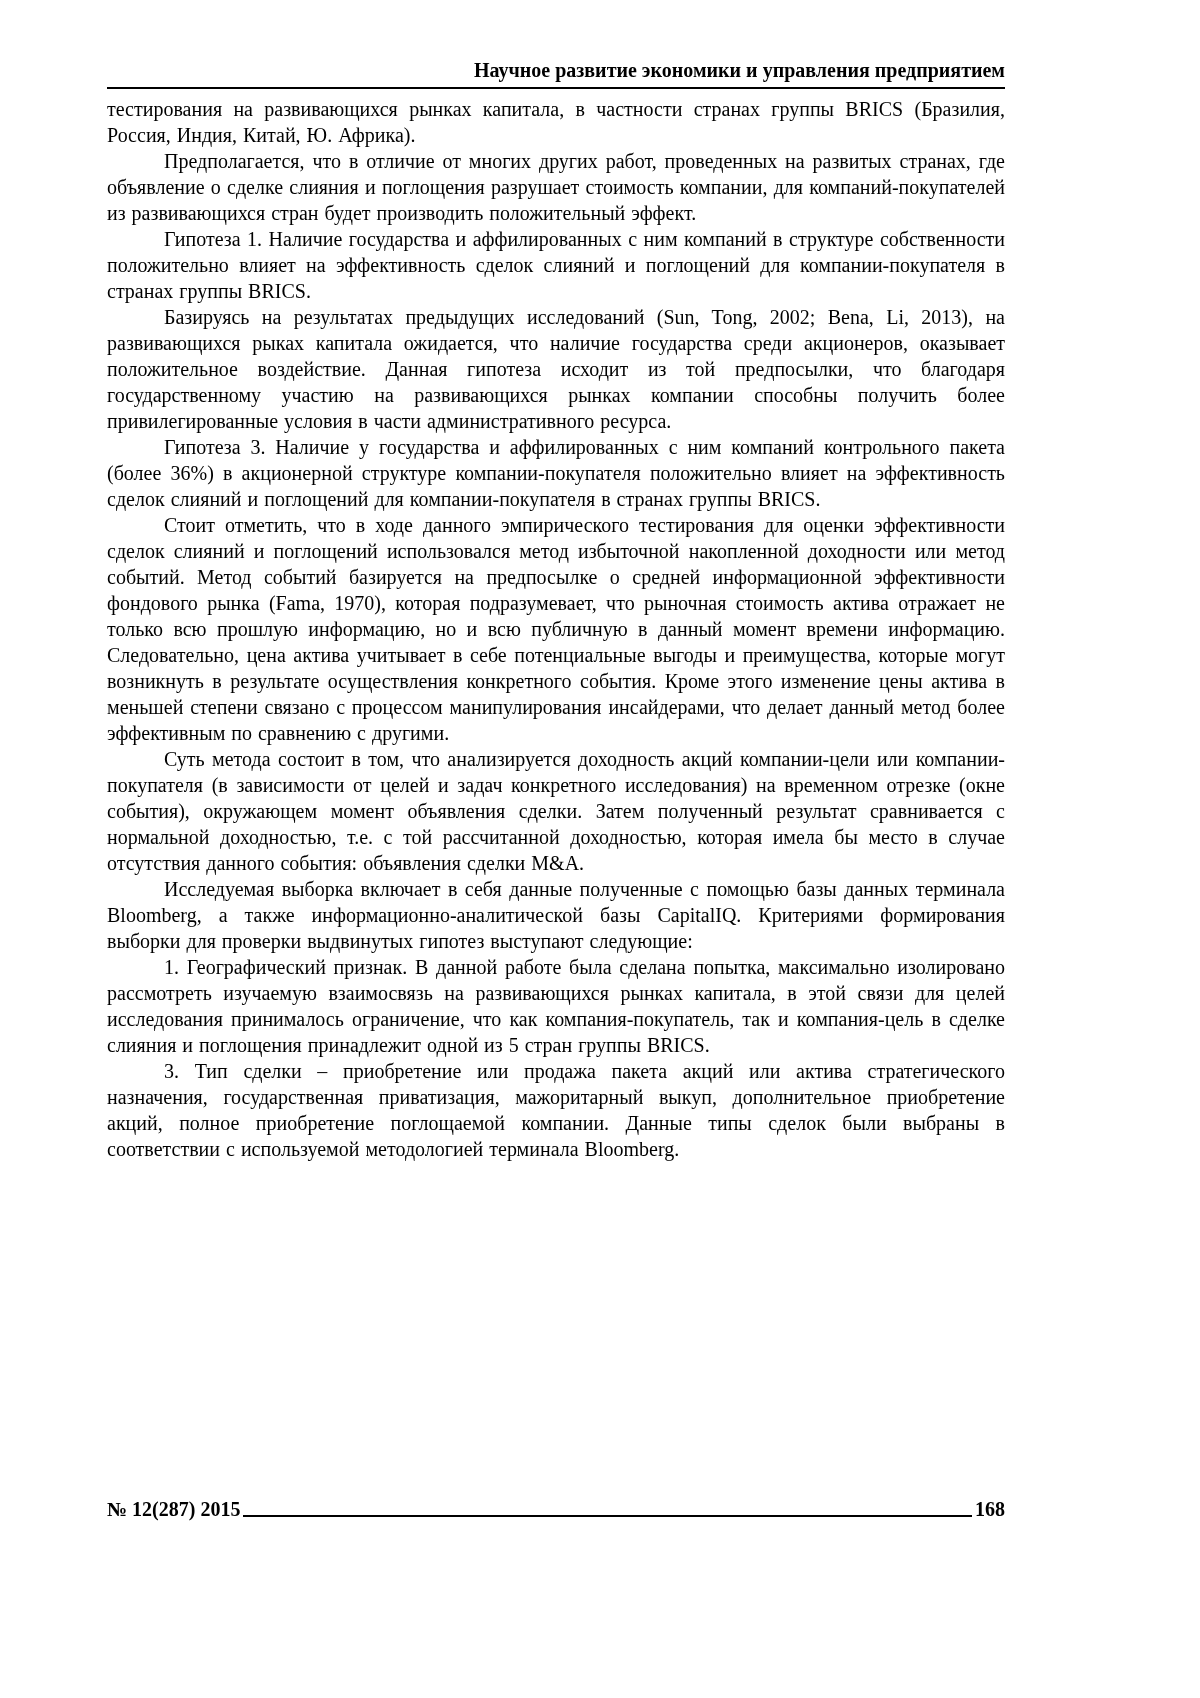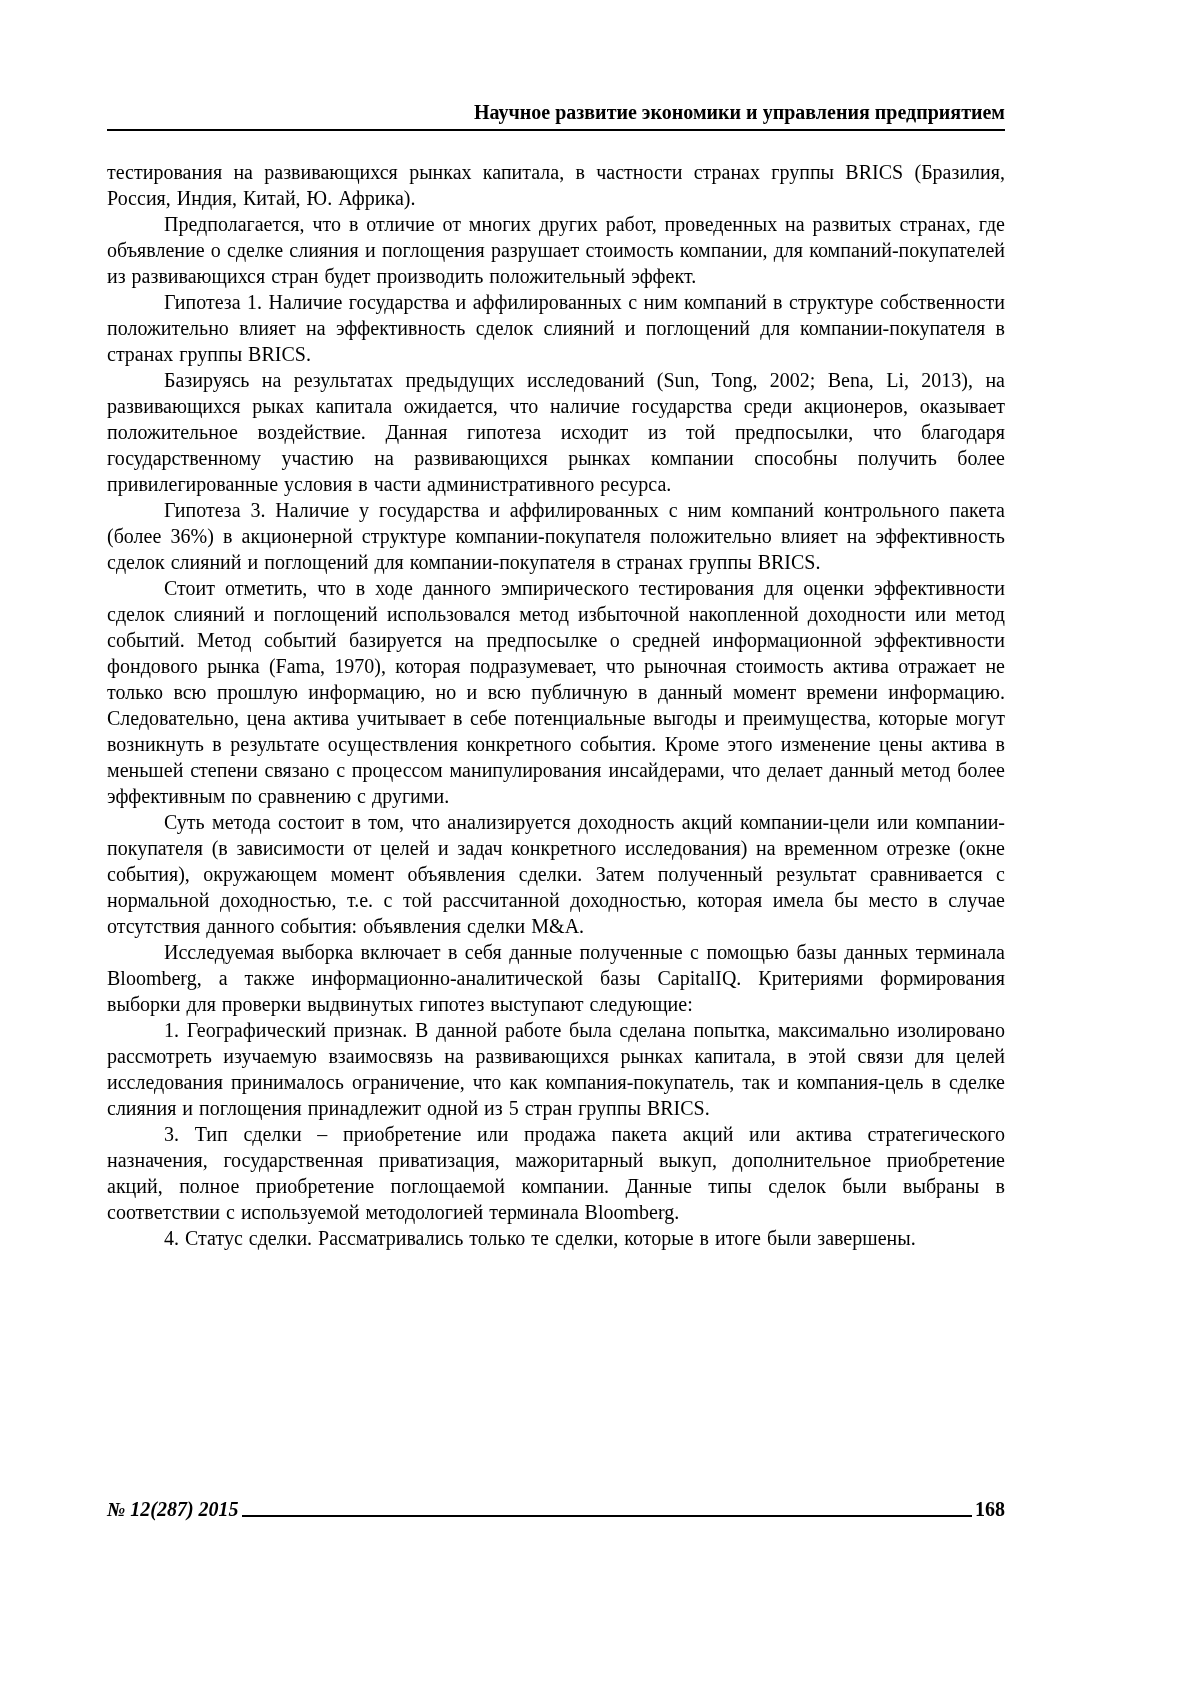--- a/index.html
+++ b/index.html
@@ -23,24 +23,23 @@
     top: 58px;
     width: 898px;
   }
   .running-head {
     text-align: right;
     font-weight: bold;
     font-size: 20px;
     line-height: 24px;
     padding-bottom: 5px;
     border-bottom: 2.5px solid #000000;
-    margin-top: 42px;
   }
   .body-text {
-    margin-top: 28px;
+    margin-top: 7px;
   }
   .body-text p {
     margin: 0;
     font-size: 20px;
     line-height: 26px;
     text-align: justify;
     text-indent: 57px;
     word-spacing: 1px;
   }
   .body-text p.no-indent {
@@ -50,21 +49,20 @@
     position: absolute;
     left: 107px;
     width: 898px;
     top: 1498px;
     display: flex;
     align-items: flex-end;
     font-size: 20px;
     font-weight: bold;
   }
   .footer .issue {
-    font-style: italic;
     white-space: nowrap;
     padding-right: 3px;
   }
   .footer .rule {
     flex: 1;
     border-bottom: 2.5px solid #000000;
     margin-bottom: 4px;
   }
   .footer .pageno {
     white-space: nowrap;
@@ -84,21 +82,20 @@
       <p class="no-indent">тестирования на развивающихся рынках капитала, в частности странах группы BRICS (Бразилия, Россия, Индия, Китай, Ю. Африка).</p>
       <p>Предполагается, что в отличие от многих других работ, проведенных на развитых странах, где объявление о сделке слияния и поглощения разрушает стоимость компании, для компаний-покупателей из развивающихся стран будет производить положительный эффект.</p>
       <p>Гипотеза 1. Наличие государства и аффилированных с ним компаний в структуре собственности положительно влияет на эффективность сделок слияний и поглощений для компании-покупателя в странах группы BRICS.</p>
       <p>Базируясь на результатах предыдущих исследований (Sun, Tong, 2002; Bena, Li, 2013), на развивающихся рыках капитала ожидается, что наличие государства среди акционеров, оказывает положительное воздействие. Данная гипотеза исходит из той предпосылки, что благодаря государственному участию на развивающихся рынках компании способны получить более привилегированные условия в части административного ресурса.</p>
       <p>Гипотеза 3. Наличие у государства и аффилированных с ним компаний контрольного пакета (более 36%) в акционерной структуре компании-покупателя положительно влияет на эффективность сделок слияний и поглощений для компании-покупателя в странах группы BRICS.</p>
       <p>Стоит отметить, что в ходе данного эмпирического тестирования для оценки эффективности сделок слияний и поглощений использовался метод избыточной накопленной доходности или метод событий. Метод событий базируется на предпосылке о средней информационной эффективности фондового рынка (Fama, 1970), которая подразумевает, что рыночная стоимость актива отражает не только всю прошлую информацию, но и всю публичную в данный момент времени информацию. Следовательно, цена актива учитывает в себе потенциальные выгоды и преимущества, которые могут возникнуть в результате осуществления конкретного события. Кроме этого изменение цены актива в меньшей степени связано с процессом манипулирования инсайдерами, что делает данный метод более эффективным по сравнению с другими.</p>
       <p>Суть метода состоит в том, что анализируется доходность акций компании-цели или компании-покупателя (в зависимости от целей и задач конкретного исследования) на временном отрезке (окне события), окружающем момент объявления сделки. Затем полученный результат сравнивается с нормальной доходностью, т.е. с той рассчитанной доходностью, которая имела бы место в случае отсутствия данного события: объявления сделки M&amp;A.</p>
       <p>Исследуемая выборка включает в себя данные полученные с помощью базы данных терминала Bloomberg, а также информационно-аналитической базы CapitalIQ. Критериями формирования выборки для проверки выдвинутых гипотез выступают следующие:</p>
       <p>1. Географический признак. В данной работе была сделана попытка, максимально изолировано рассмотреть изучаемую взаимосвязь на развивающихся рынках капитала, в этой связи для целей исследования принималось ограничение, что как компания-покупатель, так и компания-цель в сделке слияния и поглощения принадлежит одной из 5 стран группы BRICS.</p>
       <p>3. Тип сделки – приобретение или продажа пакета акций или актива стратегического назначения, государственная приватизация, мажоритарный выкуп, дополнительное приобретение акций, полное приобретение поглощаемой компании. Данные типы сделок были выбраны в соответствии с используемой методологией терминала Bloomberg.</p>
-      <p>4. Статус сделки. Рассматривались только те сделки, которые в итоге были завершены.</p>
     </div>
 
   </div>
 
   <div class="footer">
     <span class="issue">№ 12(287) 2015</span>
     <span class="rule"></span>
     <span class="pageno">168</span>
   </div>
 

